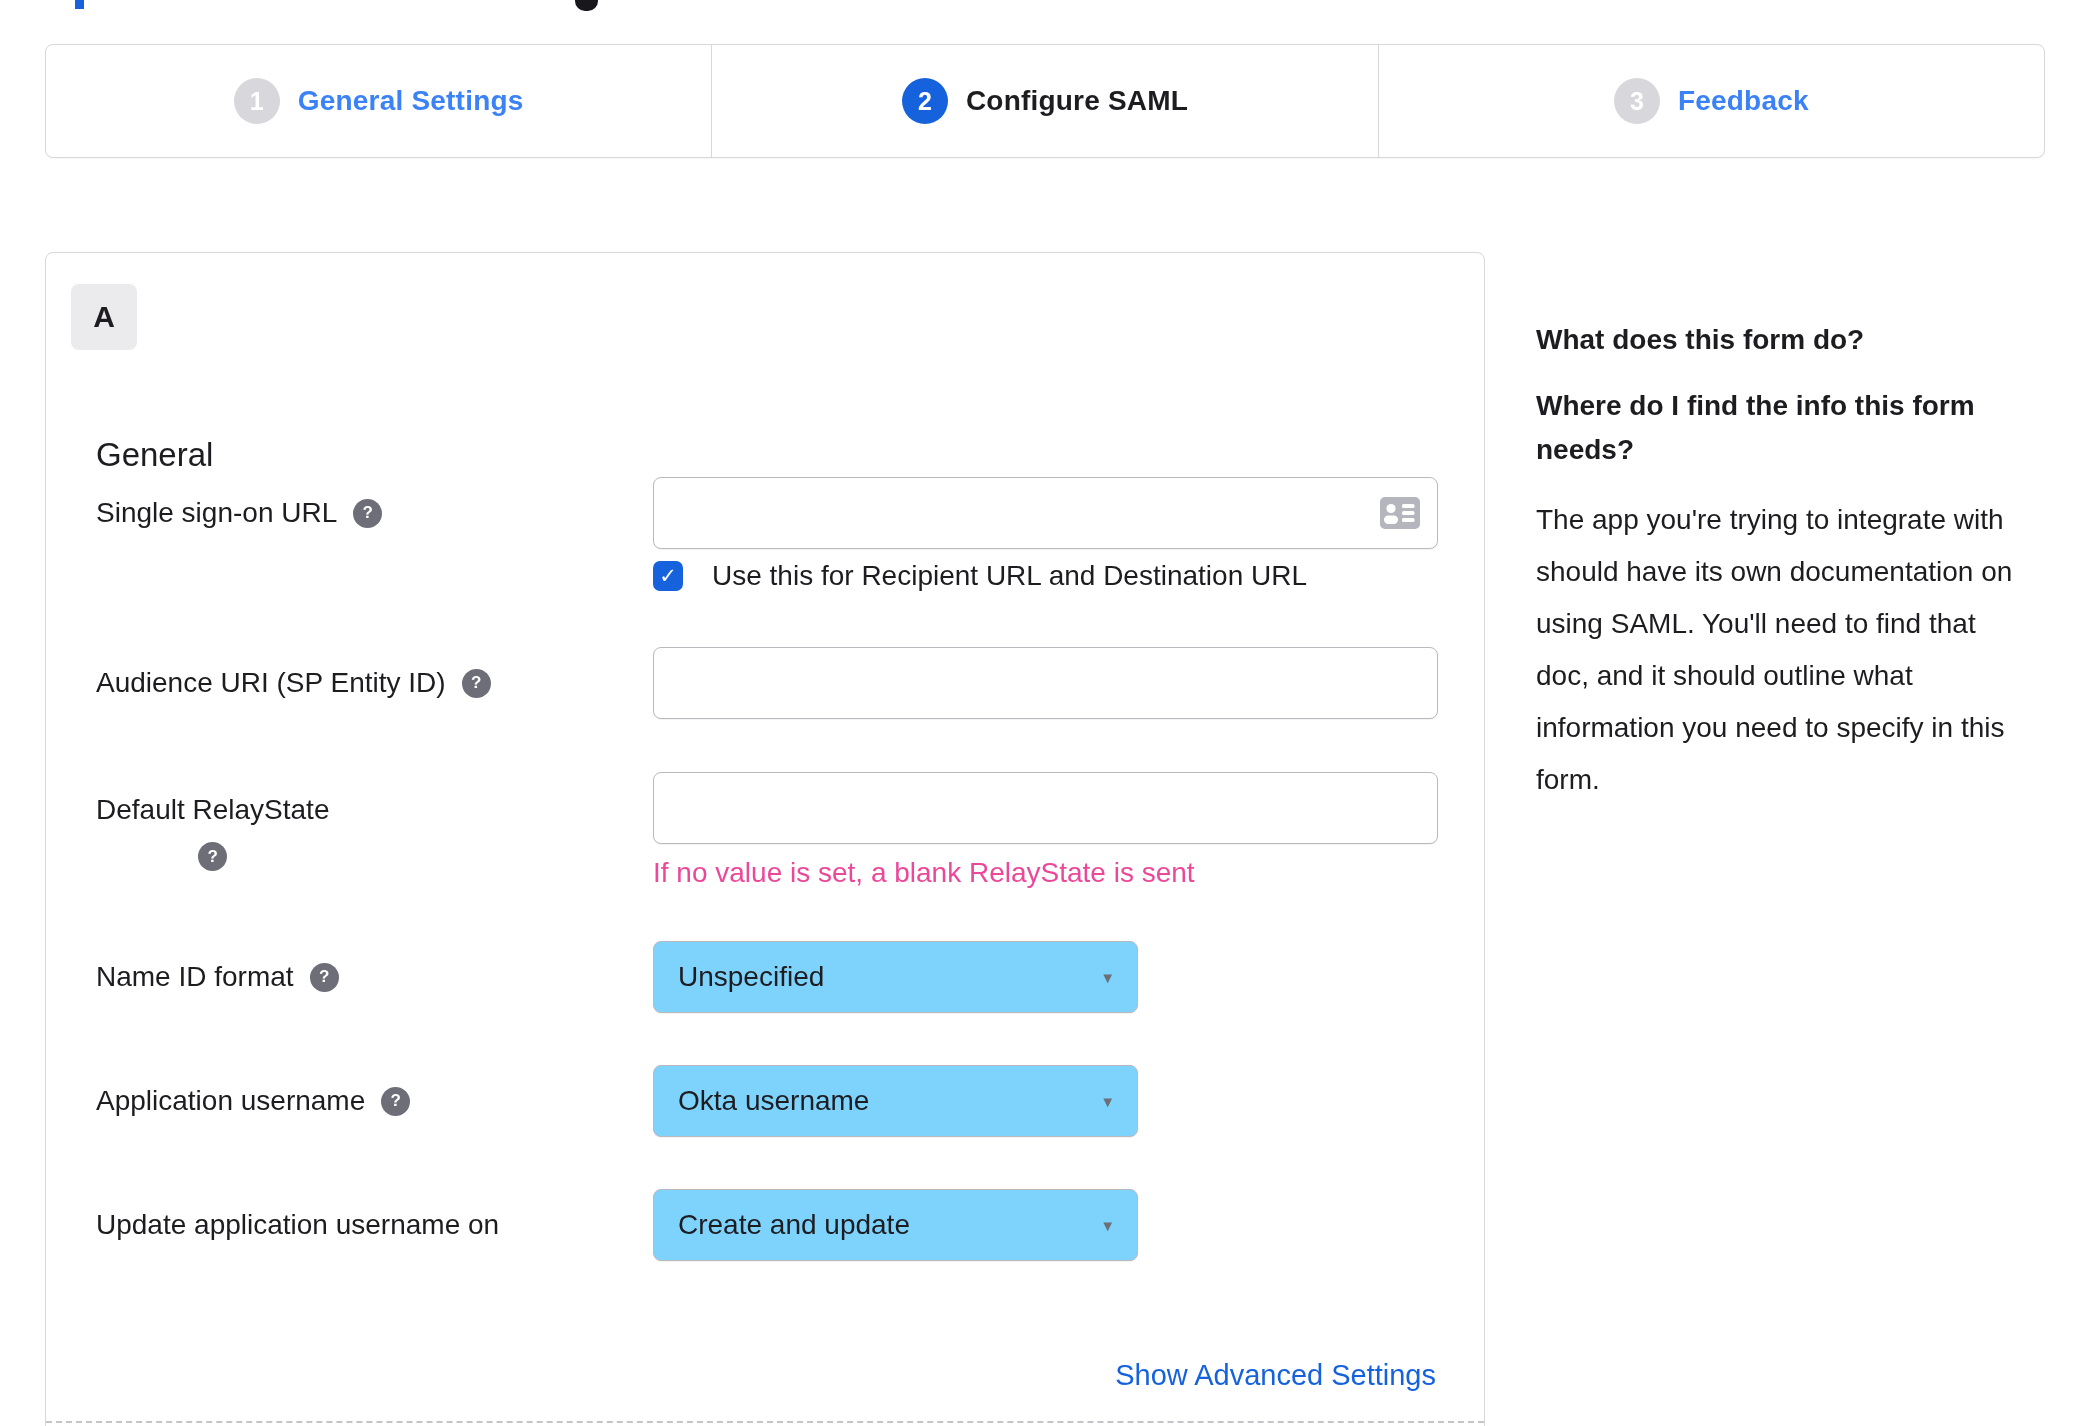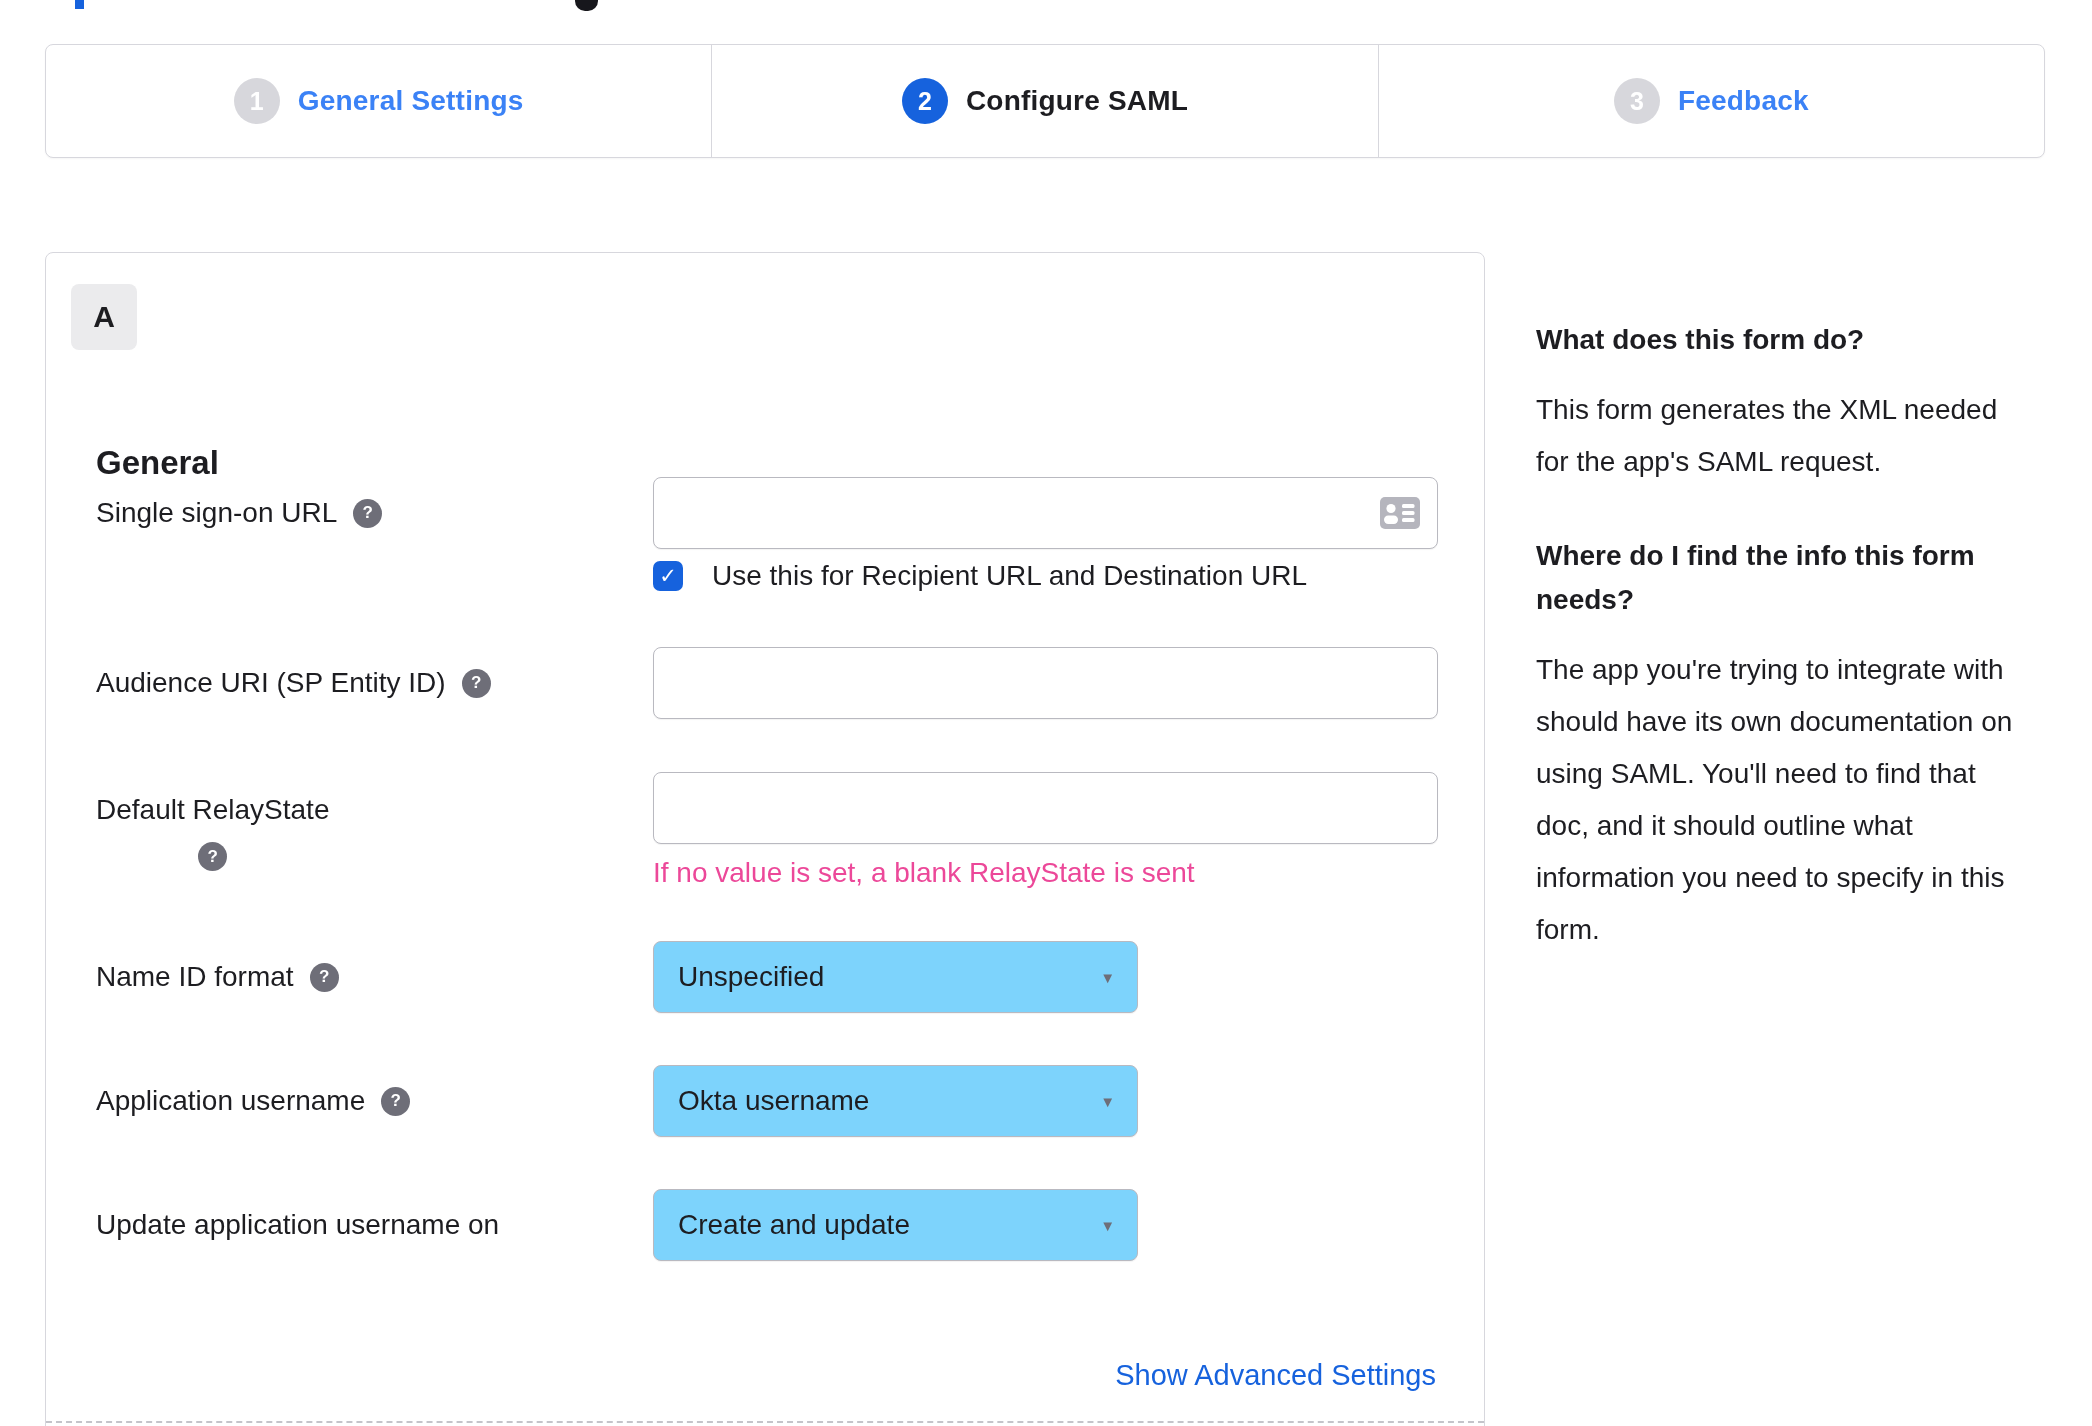--- a/index.html
+++ b/index.html
@@ -38,21 +38,21 @@
   }
   .badge {
     position:absolute; left:25px; top:31px; width:66px; height:66px;
     background:#ebebed; border-radius:8px; font-size:30px; font-weight:bold;
     display:flex; align-items:center; justify-content:center;
   }
   .panel-title {
     position:absolute; left:120px; top:31px; height:66px;
     display:flex; align-items:center; font-size:30px; font-weight:bold; letter-spacing:.2px;
   }
-  .section-heading { position:absolute; left:50px; top:183px; font-size:33px; font-weight:bold;margin-top:8px; }
+  .section-heading { position:absolute; left:50px; top:183px; font-size:33px; font-weight:normal; }
 
   .field-label {
     position:absolute; left:50px; height:40px;
     display:flex; align-items:center; gap:16px; font-size:28px; color:#1d1d21; white-space:nowrap;text-align:right;
   }
   .help-icon {
     width:29px; height:29px; border-radius:50%; background:#6e6e78; color:#fff;
     font-size:17px; font-weight:bold; display:flex; align-items:center; justify-content:center;
     cursor:pointer; flex:0 0 auto;
   }
@@ -179,16 +179,15 @@
     <span>Create and update</span>
     <span class="caret">▼</span>
   </div>
 
   <a class="advanced-link" href="#">Show Advanced Settings</a>
   <div class="dashed-divider"></div>
 </div>
 
 <div class="sidebar">
   <h3>What does this form do?</h3>
-  <p>This form generates the XML needed for the app's SAML request.</p>
   <h3>Where do I find the info this form needs?</h3>
   <p>The app you're trying to integrate with should have its own documentation on using SAML. You'll need to find that doc, and it should outline what information you need to specify in this form.</p>
 </div>
 
 </body></html>

